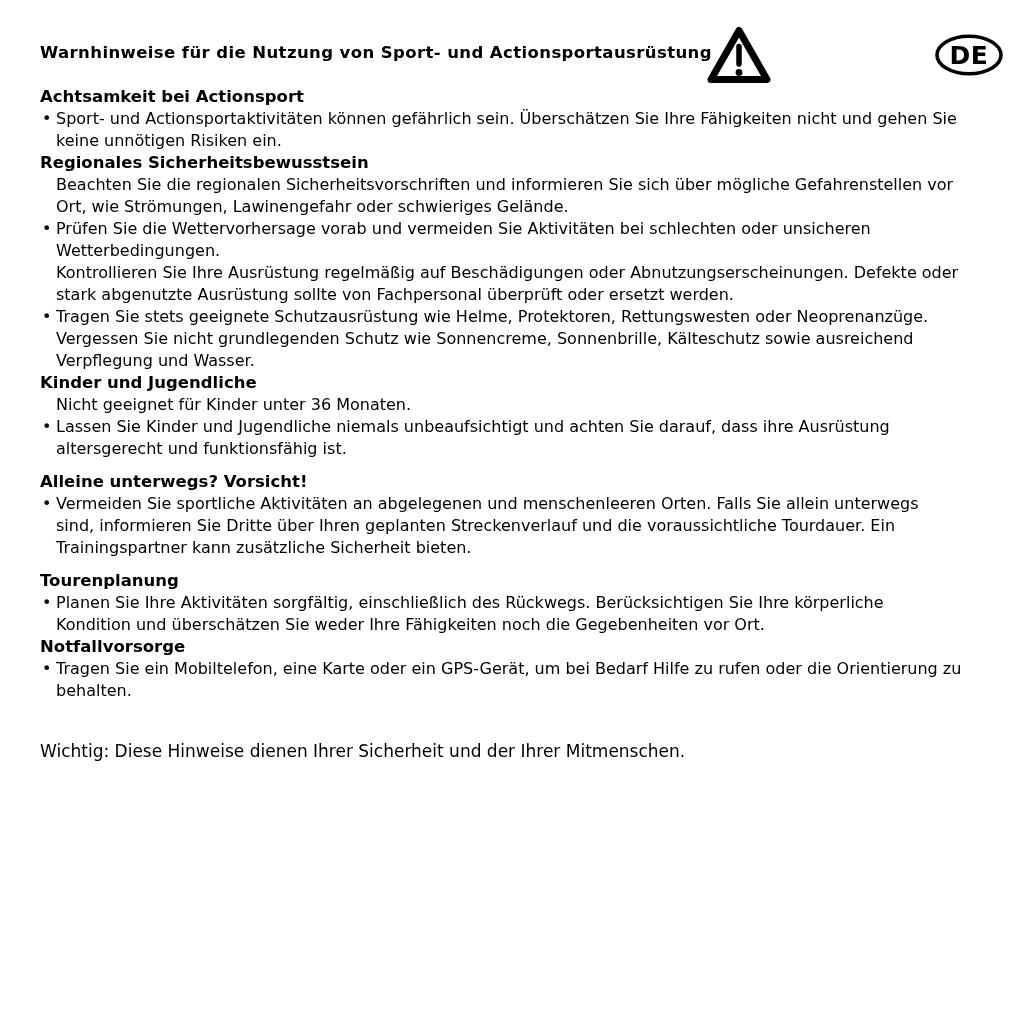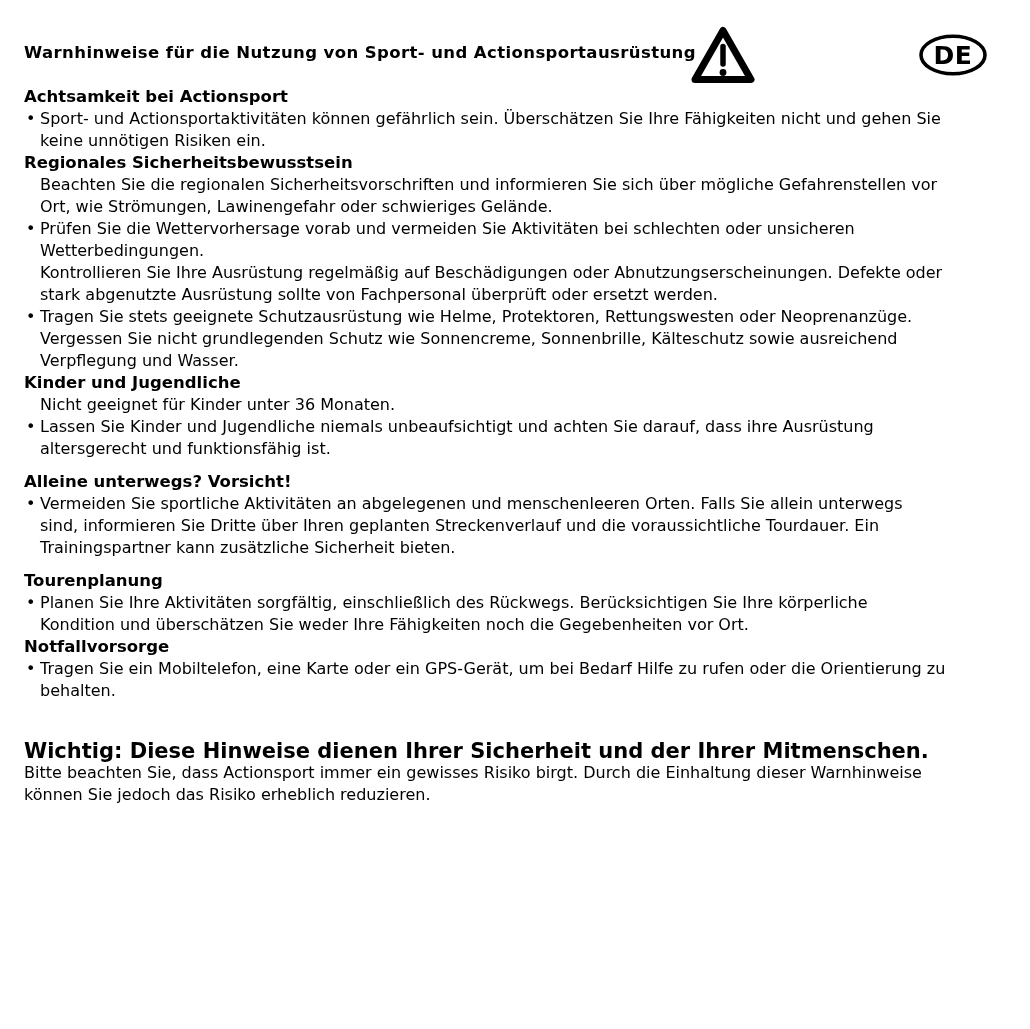--- a/index.html
+++ b/index.html
@@ -5,21 +5,21 @@
   html, body { margin: 0; padding: 0; }
   body {
     width: 1030px; height: 1029px;
     background: #ffffff; color: #000000;
     font-family: "DejaVu Sans", "Liberation Sans", sans-serif;
     overflow: hidden;
   }
   .page {
     position: relative; box-sizing: border-box;
     width: 1030px; height: 1029px;
-    padding: 0 12px 0 24px;
+    padding: 0 12px 0 40px;
   }
   .doc-header { position: relative; height: 86px; }
   .doc-title {
     position: absolute; left: 0; top: 42px; margin: 0;
     font-size: 16.5px; line-height: 22px; font-weight: bold;
     letter-spacing: 0.4px; white-space: nowrap;
   }
   .warning-icon { position: absolute; left: 667px; top: 25px; width: 64px; height: 60px; }
   .lang-badge { position: absolute; left: 894px; top: 34px; width: 70px; height: 42px; }
   .lang-badge text {
@@ -31,21 +31,21 @@
   .section-heading {
     margin: 0; font-size: 16.5px; line-height: 22px; font-weight: bold;
   }
   .item {
     position: relative; padding-left: 16px;
     font-size: 16px; line-height: 22px;
   }
   .bullet { position: absolute; left: 2px; top: 0; }
   .item-text { display: block; white-space: pre-line; }
   .doc-footer { margin-top: 38px; }
-  .footer-heading { margin: 0; font-size: 21px; line-height: 22px; font-weight: bold; }
+  .footer-heading { margin: 0; font-size: 17px; line-height: 22px; font-weight: normal; }
   .footer-text { margin: 0; font-size: 16px; line-height: 22px; white-space: pre-line; }
 </style>
 </head>
 <body>
 
 <div class="page">
 
   <header class="doc-header">
     <h1 class="doc-title">Warnhinweise für die Nutzung von Sport- und Actionsportausrüstung</h1>
 
@@ -139,18 +139,16 @@
       <h2 class="section-heading">Notfallvorsorge</h2>
       <div class="item">
         <span class="bullet">•</span>
         <span class="item-text">Tragen Sie ein Mobiltelefon, eine Karte oder ein GPS-Gerät, um bei Bedarf Hilfe zu rufen oder die Orientierung zu
 behalten.</span>
       </div>
     </section>
 
     <section class="doc-footer">
       <h2 class="footer-heading">Wichtig: Diese Hinweise dienen Ihrer Sicherheit und der Ihrer Mitmenschen.</h2>
-      <p class="footer-text">Bitte beachten Sie, dass Actionsport immer ein gewisses Risiko birgt. Durch die Einhaltung dieser Warnhinweise
-können Sie jedoch das Risiko erheblich reduzieren.</p>
     </section>
 
   </main>
 </div>
 
 </body></html>

